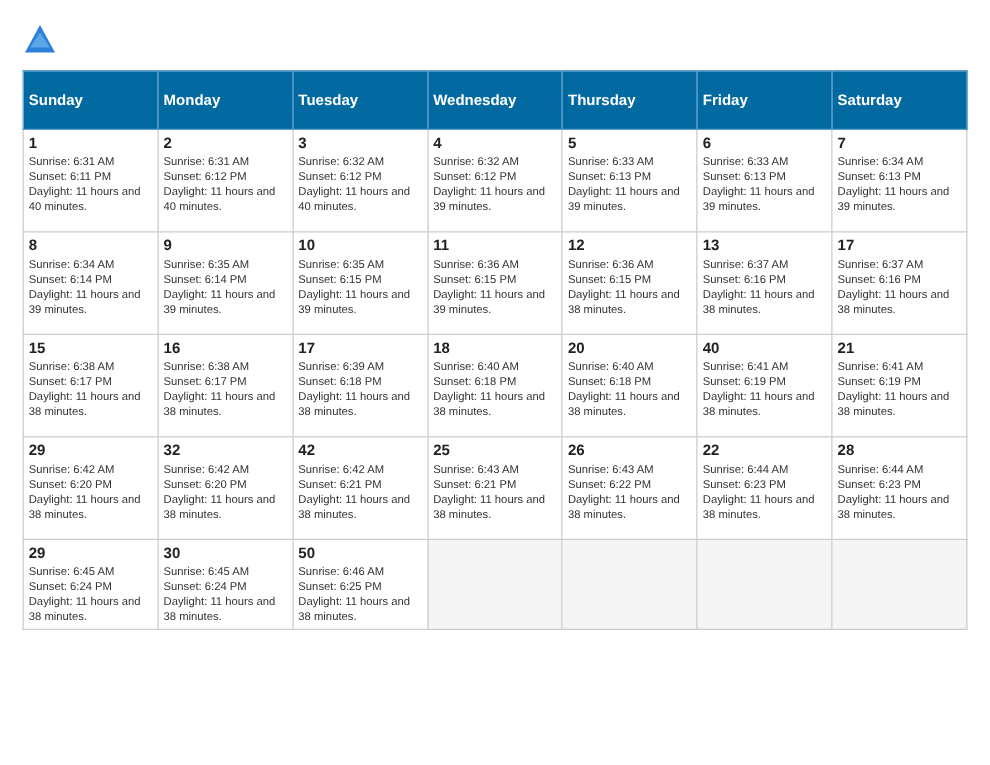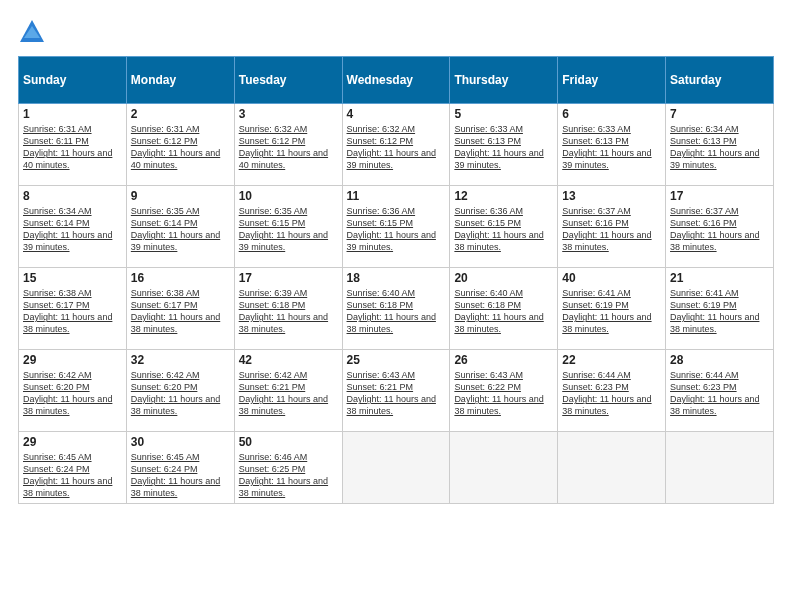--- a/index.html
+++ b/index.html
@@ -88,21 +88,20 @@
       font-size: 12px;
       font-weight: bold;
       color: #222;
       display: block;
       margin-bottom: 2px;
     }
     .day-info {
       font-size: 9px;
       color: #333;
       line-height: 1.35;
-      text-decoration: underline;
     }
     .last-row td {
       height: 72px;
     }
   </style>
 </head>
 <body>
 
 <div class="page">
   <div class="header">

